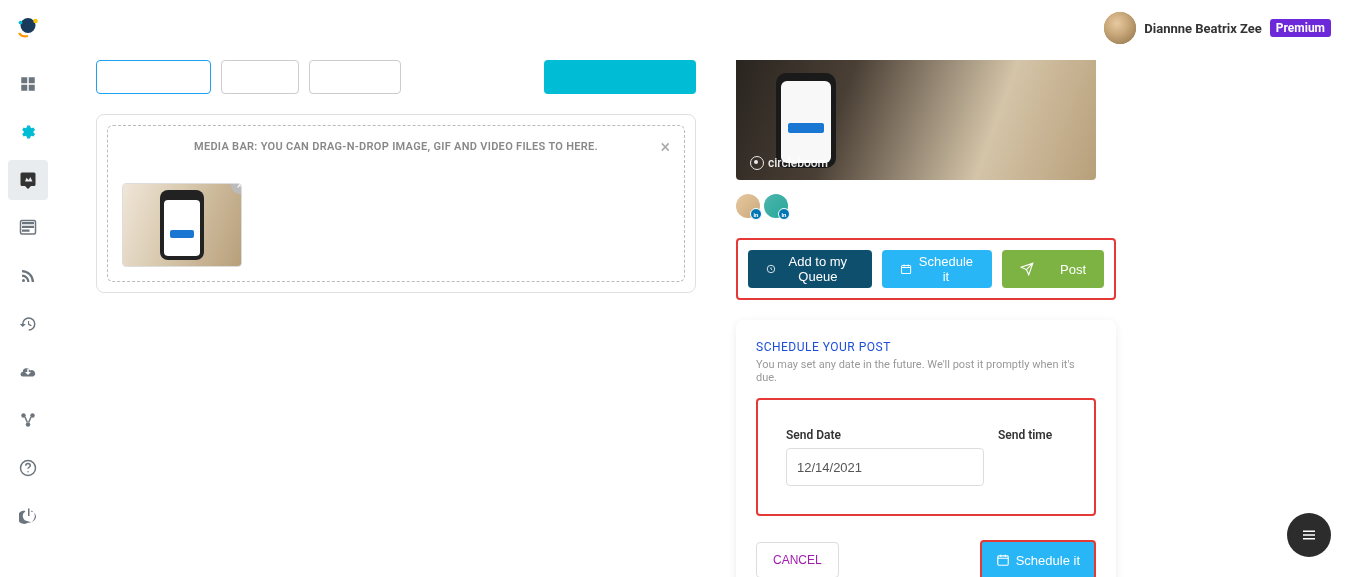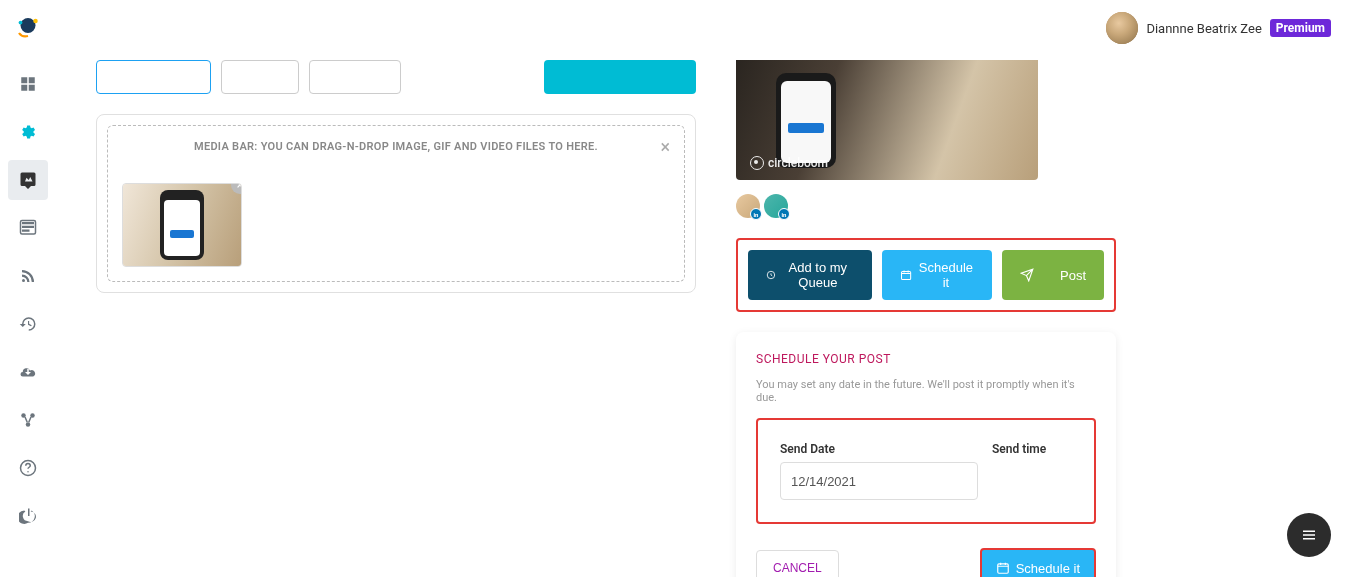--- a/index.html
+++ b/index.html
@@ -8,64 +8,64 @@
 .sidebar { width: 56px; background: #fff; display: flex; flex-direction: column; align-items: center; padding-top: 12px; gap: 2px; }
 .logo { width: 30px; height: 30px; margin-bottom: 20px; position: relative; }
 .logo svg { width: 100%; height: 100%; }
 .sidebar-item { width: 40px; height: 40px; display: flex; align-items: center; justify-content: center; color: #6c757d; cursor: pointer; border-radius: 4px; margin-bottom: 6px; }
 .sidebar-item.active { background: #e9ecef; color: #333; }
 .sidebar-item.blue { color: #00bcd4; }
 .sidebar-item svg { width: 18px; height: 18px; }
 .topbar { position: absolute; top: 0; right: 0; height: 56px; display: flex; align-items: center; padding: 0 20px; gap: 8px; }
 .avatar { width: 32px; height: 32px; border-radius: 50%; background: linear-gradient(135deg,#d4a574 0%,#8b6f47 100%); position: relative; overflow: hidden; }
 .avatar::after { content:""; position:absolute; inset:0; background: radial-gradient(circle at 40% 35%, #e8c9a0 0%, #c9a87a 40%, #8b6f47 100%); }
-.username { font-size: 13px; font-weight: 400; color: #333; }
+.username { font-size: 13px; font-weight: 700; color: #333; }
 .badge-premium { background: #6d28d9; color: #fff; font-size: 12px; font-weight: 700; padding: 2px 6px; border-radius: 3px; }
 .main { flex: 1; padding: 60px 30px 20px 40px; display: flex; gap: 40px; }
 .left-col { flex: 0 0 600px; }
 .right-col { flex: 0 0 380px; }
 .top-row { display: flex; gap: 10px; margin-bottom: 20px; }
 .ghost-btn { border: 1px solid #ccc; background: #fff; border-radius: 4px; height: 34px; }
 .ghost-btn.b1 { width: 115px; border-color: #1da1f2; }
 .ghost-btn.b2 { width: 78px; }
 .ghost-btn.b3 { width: 92px; }
 .teal-btn { background: #00bcd4; border: none; border-radius: 4px; height: 34px; width: 152px; margin-left: auto; }
 .media-bar-card { border: 1px solid #e0e0e0; border-radius: 8px; padding: 10px; }
 .media-bar { border: 1px dashed #bbb; border-radius: 6px; padding: 14px; position: relative; }
 .media-bar-label { text-align: center; color: #888; font-size: 11px; font-weight: 600; letter-spacing: 0.3px; margin-bottom: 30px; }
 .media-bar-close { position: absolute; top: 10px; right: 14px; color: #aaa; font-size: 18px; cursor: pointer; }
 .media-item { width: 120px; height: 84px; border: 1px solid #ddd; border-radius: 4px; background: #f5f5f5; position: relative; display:flex; align-items:center; justify-content:center; overflow:hidden; }
 .media-item-remove { position: absolute; top: -8px; right: -8px; width: 18px; height: 18px; background: #bbb; border-radius: 50%; color: #fff; display:flex; align-items:center; justify-content:center; font-size:12px; cursor:pointer; }
 .phone-mock { width: 44px; height: 70px; background: #222; border-radius: 8px; position: relative; }
 .phone-mock::after { content:""; position:absolute; top:10px; left:4px; right:4px; bottom:4px; background:#fff; border-radius:4px; }
 .phone-bar { position:absolute; top:40px; left:10px; right:10px; height:8px; background:#1976d2; border-radius:2px; z-index:2; }
 .media-item-bg { position:absolute; inset:0; background: linear-gradient(110deg, #f0e6d8 0%, #d4c4a8 50%, #b89f7a 100%); }
-.preview-img { width: 302px; height: 120px; background: linear-gradient(110deg, #2a2520 0%, #4a3f35 30%, #d4c4a8 70%, #b89f7a 100%); border-radius: 0 0 4px 4px; position: relative; overflow:hidden; display:flex; align-items:center; justify-content:flex-start; padding-left:40px; }
+.preview-img { width: 360px; height: 120px; background: linear-gradient(110deg, #2a2520 0%, #4a3f35 30%, #d4c4a8 70%, #b89f7a 100%); border-radius: 0 0 4px 4px; position: relative; overflow:hidden; display:flex; align-items:center; justify-content:flex-start; padding-left:40px; }
 .preview-phone { width: 60px; height: 95px; background:#1a1a1a; border-radius:10px; position:relative; }
 .preview-phone::after { content:""; position:absolute; top:8px; left:5px; right:5px; bottom:5px; background:#f8f8f8; border-radius:6px; }
 .preview-phone-bar { position:absolute; top:50px; left:12px; right:12px; height:10px; background:#1976d2; border-radius:2px; z-index:2; }
 .preview-watermark { position:absolute; bottom:10px; left:14px; color:#fff; font-size:12px; font-weight:500; display:flex; align-items:center; gap:4px; opacity:0.9; }
 .preview-watermark-icon { width:14px; height:14px; border:1.5px solid #fff; border-radius:50%; position:relative; }
 .preview-watermark-icon::after { content:""; position:absolute; top:3px; left:3px; width:4px; height:4px; background:#fff; border-radius:50%; }
 .account-badges { display:flex; gap:4px; margin-top:14px; margin-bottom:20px; }
 .account-badge { width:24px; height:24px; border-radius:50%; position:relative; }
 .account-badge.a1 { background: linear-gradient(135deg,#e8c9a0,#c9a87a); }
 .account-badge.a2 { background: linear-gradient(135deg,#4db6ac,#26a69a); }
 .account-badge-sub { position:absolute; bottom:-2px; right:-2px; width:12px; height:12px; background:#0077b5; border-radius:50%; border:1.5px solid #fff; display:flex; align-items:center; justify-content:center; }
 .account-badge-sub::after { content:"in"; color:#fff; font-size:6px; font-weight:700; }
 .action-row { display:flex; gap:10px; padding:10px; border:2px solid #e53935; border-radius:4px; margin-bottom:20px; }
-.btn { border:none; border-radius:4px; height:50px; padding:0 18px; font-size:13px; font-weight:500; cursor:pointer; display:flex; align-items:center; gap:6px; color:#fff; }
+.btn { border:none; border-radius:4px; height:38px; padding:0 18px; font-size:13px; font-weight:500; cursor:pointer; display:flex; align-items:center; gap:6px; color:#fff; }
 .btn-queue { background:#0d4f6c; }
 .btn-schedule { background:#29b6f6; }
 .btn-post { background:#7cb342; flex:1; justify-content:center;gap:26px; }
 .btn svg { width:14px; height:14px; }
 .schedule-card { background:#fff; border-radius:8px; padding:20px; box-shadow: 0 2px 8px rgba(0,0,0,0.08); }
-.schedule-title { font-size:12px; font-weight:400; color:#be185d; letter-spacing:0.5px; margin-bottom:12px; }
+.schedule-title { font-size:12px; font-weight:400; color:#1d4ed8; letter-spacing:0.5px; margin-bottom:4px; }
 .schedule-sub { font-size:11px; color:#999; margin-bottom:14px; }
-.schedule-inputs { display:flex; gap:14px; padding:22px; border:2px solid #e53935; border-radius:4px; margin-bottom:24px; }
+.schedule-inputs { display:flex; gap:14px; padding:28px; border:2px solid #e53935; border-radius:4px; margin-bottom:24px; }
 .input-group { flex:1; display:flex; flex-direction:column; gap:6px; }
 .input-label { font-size:12px; font-weight:600; color:#333; }
 .input-field { border:1px solid #ddd; border-radius:4px; height:38px; padding:0 10px; font-size:13px; color:#555; }
 .schedule-actions { display:flex; justify-content:space-between; align-items:center; }
 .btn-cancel { background:#fff; border:1px solid #ddd; color:#a21caf; font-size:12px; font-weight:500; height:36px; padding:0 16px; border-radius:4px; cursor:pointer; }
 .btn-schedule-confirm { background:#29b6f6; color:#fff; border:2px solid #e53935; border-radius:4px; height:40px; padding:0 14px; font-size:13px; font-weight:500; cursor:pointer; display:flex; align-items:center; gap:6px; }
 .btn-schedule-confirm svg { width:14px; height:14px; }
 .fab { position:absolute; bottom:20px; right:20px; width:44px; height:44px; background:#2c2c2c; border-radius:50%; display:flex; align-items:center; justify-content:center; cursor:pointer; }
 .fab svg { width:18px; height:18px; color:#fff; }
 </style>

